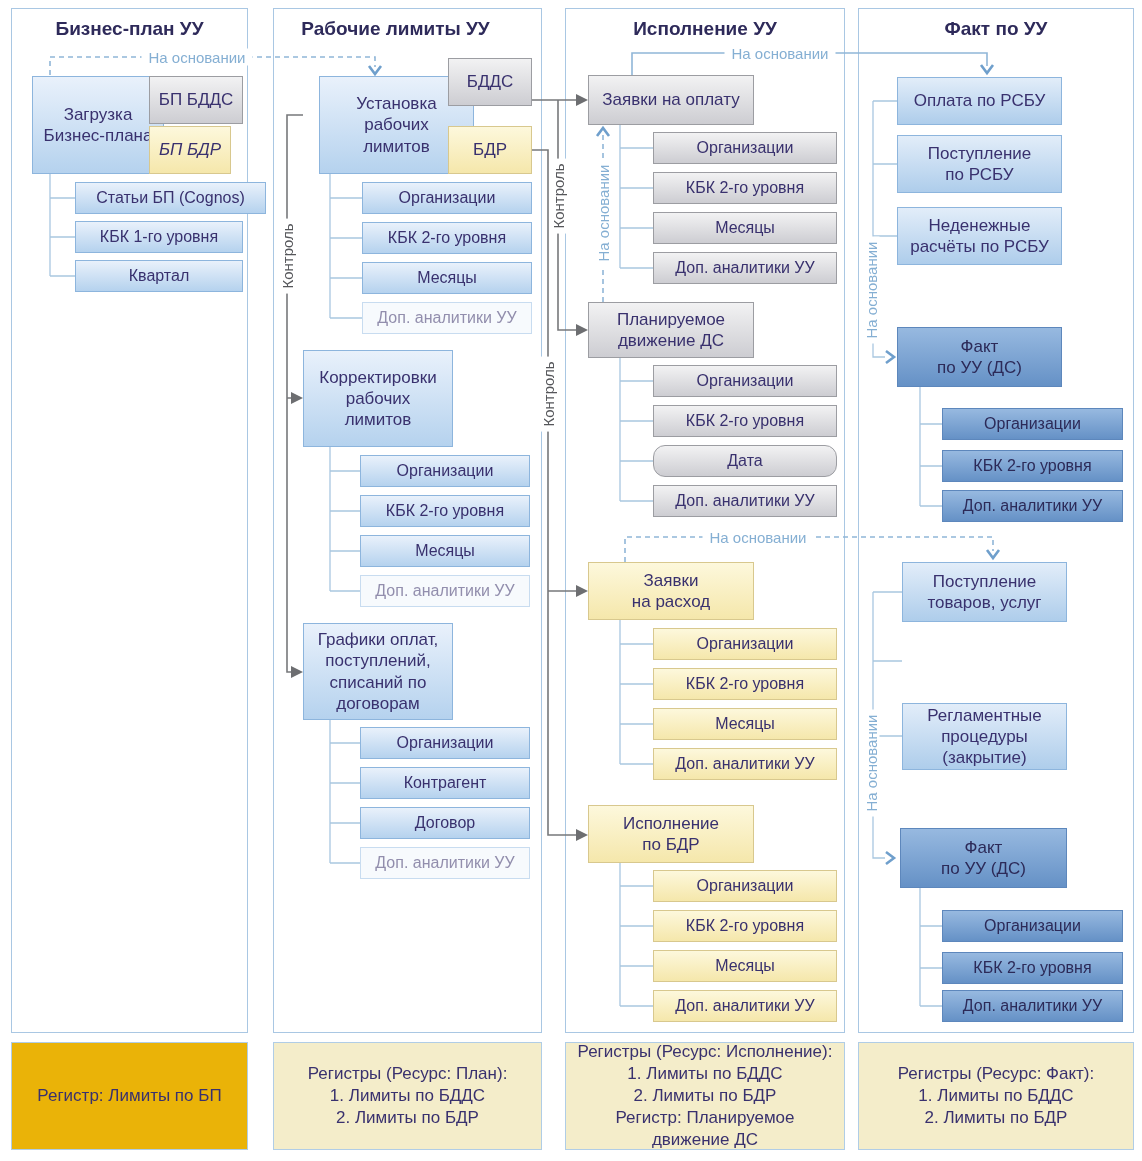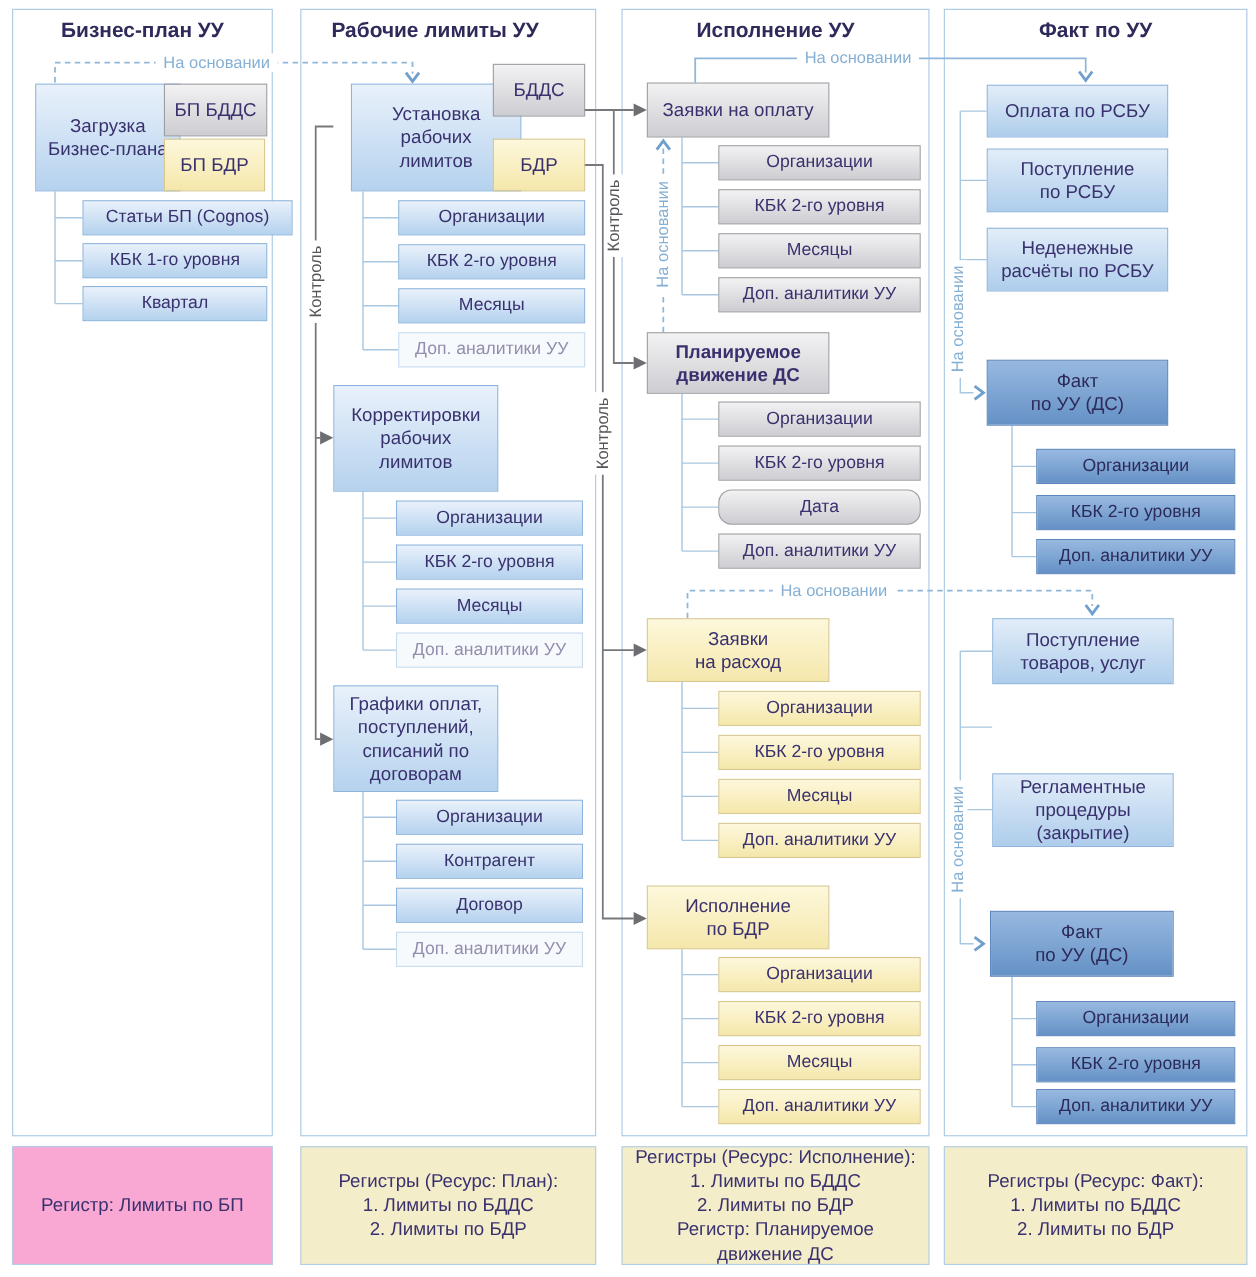--- a/index.html
+++ b/index.html
@@ -11,21 +11,21 @@
        white-space:pre-line;box-sizing:border-box;font-size:16px;line-height:1.25;color:#39316e;}
   .big{font-size:17px;}
   .blue{background:linear-gradient(#e9f1fb,#b5d2ee);border:1px solid #8db5dd;}
   .muted{background:#f7fafd;border:1px solid #c8dcf0;color:#928ead;}
   .gray{background:linear-gradient(#f2f2f3,#cdcdd2);border:1px solid #9c9da2;}
   .yellow{background:linear-gradient(#fdf8dc,#f5e7ab);border:1px solid #d8c88e;}
   .lblue{background:linear-gradient(#e2edf9,#aecdeb);border:1px solid #8db5dd;}
   .dblue{background:linear-gradient(#97b9e0,#6591c6);border:1px solid #5d87bc;color:#2c2a58;}
   .ftr{position:absolute;border:1px solid #b0cde6;display:flex;align-items:center;justify-content:center;
        text-align:center;white-space:pre-line;box-sizing:border-box;font-size:17px;line-height:1.3;}
-  .f-blue{background:#f9a8d4;}
+  .f-blue{background:#eab308;}
   .f-yellow{background:#f4edca;}
   .vlabel{position:absolute;transform:translate(-50%,-50%) rotate(-90deg);background:#fff;
           padding:0 5px;font-size:15px;white-space:nowrap;z-index:3;}
   .hlabel{position:absolute;transform:translate(-50%,-50%);background:#fff;
           padding:0 7px;font-size:15px;white-space:nowrap;z-index:3;}
   .lab-blue{color:#85afd3;}
   .lab-gray{color:#55565a;}
   svg.wires{position:absolute;left:0;top:0;z-index:1;}
   .box,.ftr,.hdr{z-index:2;}
 </style>
@@ -100,21 +100,21 @@
   <div class="vlabel lab-blue" style="left:603px;top:213px;">На основании</div>
   <div class="vlabel lab-blue" style="left:871px;top:290px;">На основании</div>
   <div class="vlabel lab-blue" style="left:871px;top:763px;">На основании</div>
   <div class="vlabel lab-gray" style="left:287px;top:256px;">Контроль</div>
   <div class="vlabel lab-gray" style="left:558px;top:196px;">Контроль</div>
   <div class="vlabel lab-gray" style="left:548px;top:394px;">Контроль</div>
 
   <div class="box blue big" style="left:16px;top:76px;width:132px;height:98px;margin-left:16px;">Загрузка
 Бизнес-плана</div>
   <div class="box gray big" style="left:149px;top:76px;width:94px;height:48px;">БП БДДС</div>
-  <div class="box yellow big" style="left:149px;top:126px;width:92px;height:48px;">БП БДР</div>
+  <div class="box yellow big" style="left:149px;top:126px;width:82px;height:48px;font-style:italic;">БП БДР</div>
   <div class="box blue" style="left:75px;top:182px;width:191px;height:32px;">Статьи БП (Cognos)</div>
   <div class="box blue" style="left:75px;top:221px;width:168px;height:32px;">КБК 1-го уровня</div>
   <div class="box blue" style="left:75px;top:260px;width:168px;height:32px;">Квартал</div>
   <div class="ftr f-blue" style="left:11px;top:1042px;width:237px;height:108px;">Регистр: Лимиты по БП</div>
 
   <div class="box blue big" style="left:319px;top:76px;width:155px;height:98px;">Установка
 рабочих
 лимитов</div>
   <div class="box gray big" style="left:448px;top:58px;width:84px;height:48px;">БДДС</div>
   <div class="box yellow big" style="left:448px;top:126px;width:84px;height:48px;">БДР</div>
@@ -142,21 +142,21 @@
   <div class="ftr f-yellow" style="left:273px;top:1042px;width:269px;height:108px;">Регистры (Ресурс: План):
 1. Лимиты по БДДС
 2. Лимиты по БДР</div>
 
   <div class="box gray big" style="left:588px;top:75px;width:166px;height:50px;">Заявки на оплату</div>
   <div class="box gray" style="left:653px;top:132px;width:184px;height:32px;">Организации</div>
   <div class="box gray" style="left:653px;top:172px;width:184px;height:32px;">КБК 2-го уровня</div>
   <div class="box gray" style="left:653px;top:212px;width:184px;height:32px;">Месяцы</div>
   <div class="box gray" style="left:653px;top:252px;width:184px;height:32px;">Доп. аналитики УУ</div>
 
-  <div class="box gray big" style="left:588px;top:302px;width:166px;height:56px;font-weight:bold;">Планируемое
+  <div class="box gray big" style="left:588px;top:302px;width:166px;height:56px;">Планируемое
 движение ДС</div>
   <div class="box gray" style="left:653px;top:365px;width:184px;height:32px;">Организации</div>
   <div class="box gray" style="left:653px;top:405px;width:184px;height:32px;">КБК 2-го уровня</div>
   <div class="box gray" style="left:653px;top:445px;width:184px;height:32px;border-radius:12px;">Дата</div>
   <div class="box gray" style="left:653px;top:485px;width:184px;height:32px;">Доп. аналитики УУ</div>
 
   <div class="box yellow big" style="left:588px;top:562px;width:166px;height:58px;">Заявки
 на расход</div>
   <div class="box yellow" style="left:653px;top:628px;width:184px;height:32px;">Организации</div>
   <div class="box yellow" style="left:653px;top:668px;width:184px;height:32px;">КБК 2-го уровня</div>

